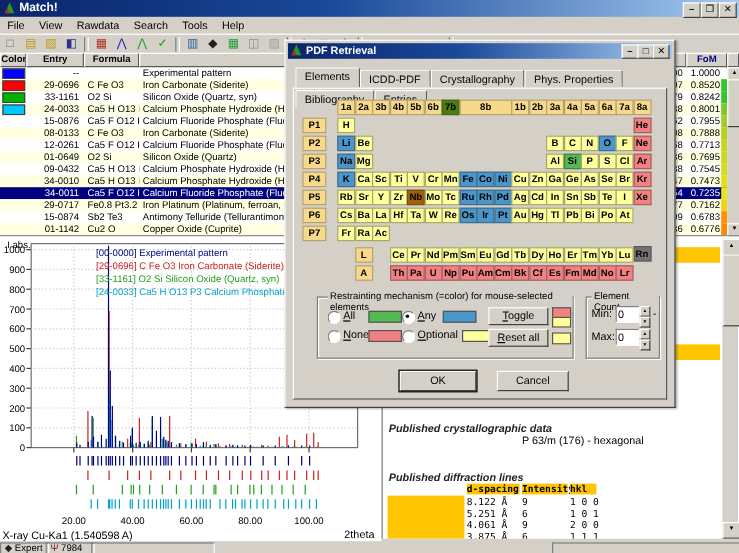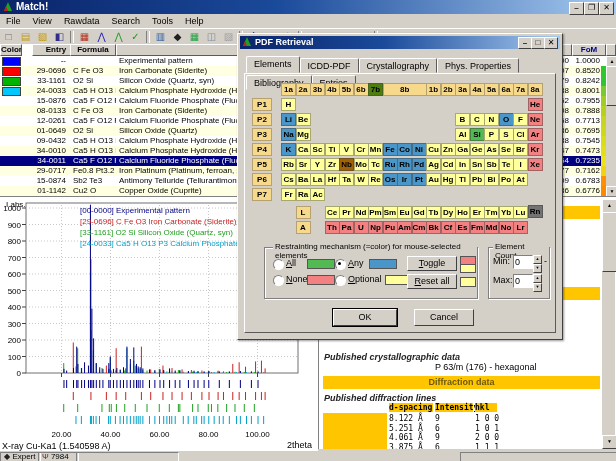--- a/index.html
+++ b/index.html
@@ -99,21 +99,21 @@
     <span class="winbtn" style="right:17px">❐</span>
     <span class="winbtn" style="right:2px">✕</span>
   </div>
 
   <div id="menubar" class="abs"><div class="menu-item" style="position: static; display: inline-block;">File</div><div class="menu-item" style="position: static; display: inline-block;">View</div><div class="menu-item" style="position: static; display: inline-block;">Rawdata</div><div class="menu-item" style="position: static; display: inline-block;">Search</div><div class="menu-item" style="position: static; display: inline-block;">Tools</div><div class="menu-item" style="position: static; display: inline-block;">Help</div></div>
   <div id="toolbar" class="abs"><span class="tb-btn" style="color: rgb(112, 112, 112);">□</span><span class="tb-btn" style="color: rgb(192, 154, 24);">▤</span><span class="tb-btn" style="color: rgb(192, 154, 24);">▧</span><span class="tb-btn" style="color: rgb(48, 48, 140);">◧</span><span class="tb-sep"></span><span class="tb-btn" style="color: rgb(176, 48, 32);">▦</span><span class="tb-btn" style="color: rgb(32, 32, 192);">⋀</span><span class="tb-btn" style="color: rgb(32, 160, 32);">⋀</span><span class="tb-btn" style="color: rgb(16, 160, 16);">✓</span><span class="tb-sep"></span><span class="tb-btn" style="color: rgb(48, 96, 160);">▥</span><span class="tb-btn" style="color: rgb(32, 32, 32);">◆</span><span class="tb-btn" style="color: rgb(32, 160, 64);">▦</span><span class="tb-btn" style="color: rgb(128, 144, 160);">◫</span><span class="tb-btn" style="color: rgb(160, 160, 160);">▨</span><span class="tb-sep"></span><span class="tb-btn" style="color: rgb(32, 64, 192);">Λ</span><span class="tb-btn" style="color: rgb(128, 144, 176);">⊞</span><span class="tb-btn" style="color: rgb(64, 96, 192);">⋀</span><span class="tb-sep"></span><span class="tb-btn tb-txt" style="color: rgb(192, 48, 48);">1a</span><span class="tb-btn tb-txt" style="color: rgb(192, 48, 48);">1:1</span><span class="tb-btn tb-txt" style="color: rgb(192, 48, 48);">0-9</span><span class="tb-btn" style="color: rgb(128, 64, 16);">⌂</span><span class="tb-sep"></span><span class="tb-btn" style="color: rgb(192, 160, 24);">¤</span></div>
 
   <div id="entries" class="abs">
     <div id="entries-header" class="abs" style="left:0;top:0;width:616px;height:12px">
         <div class="hcell raised" style="left: 0px; width: 20px; height: 10px;">Color</div>
-        <div class="hcell raised" style="left: 32px; width: 46px; height: 10px;">Entry</div>
+        <div class="hcell raised" style="left: 22px; width: 46px; height: 10px;">Entry</div>
         <div class="hcell raised" style="left: 70px; width: 44px; height: 10px;">Formula</div>
         <div class="hcell raised" style="left: 116px; width: 322px; height: 10px;">Name</div>
         <div class="hcell raised" style="left: 440px; width: 114px; height: 10px;"></div>
         <div class="hcell raised" style="left: 556px; width: 14px; height: 10px;"></div>
         <div class="hcell raised" style="left: 572px; width: 32px; height: 10px; color: rgb(0, 0, 128);">FoM</div>
         <div class="hcell raised" style="left: 606px; width: 8px; height: 10px;"></div>
       </div>
     <div id="entries-rows" class="abs" style="left:0;top:12px;width:606px;height:140px">
         <div class="erow" style="top: 0px;">
           <div class="ecell" style="left: 0px; width: 22px;">
@@ -579,21 +579,20 @@
           <div style="position: static; color: rgb(32, 160, 32);">[33-1161] O2 Si Silicon Oxide (Quartz, syn)</div>
           <div style="position: static; color: rgb(0, 160, 200);">[24-0033] Ca5 H O13 P3 Calcium Phosphate Hydroxide (Hydroxylapatite)</div>
         </div>
     </div>
 
     <div id="datasheet" class="abs">
       <div class="banner" style="left:4px;top:9px;width:277px"></div>
       <div class="banner" style="left:4px;top:90px;width:277px"></div>
       <div class="ds-italic" style="left:5px;top:155px">Published crystallographic data</div>
       <div class="abs" style="left:116px;top:165px;font-size:9px">P 63/m (176) - hexagonal</div>
-      <div class="banner" style="left:4px;top:179px;width:277px">Diffraction data</div>
       <div class="ds-italic" style="left:5px;top:196px">Published diffraction lines</div>
       <div class="abs" style="left:4px;top:216px;width:64px;height:36px;background:#ffc600"></div>
       <div id="ds-table"></div>
       <div class="abs sb" style="left:283px;top:2px;width:13px;height:248px">
         <div class="sb-btn" style="top:0;height:12px;line-height:11px">▲</div>
         <div class="sb-thumb" style="top:13px;height:58px"></div>
         <div class="sb-btn" style="top:236px;height:12px;line-height:11px">▼</div>
       </div>
     <div class="dt-h" style="left: 70px; top: 206px; width: 44px; height: 9px;">d-spacing</div>
         <div class="dt-h" style="left: 116px; top: 206px; width: 38px; height: 9px;">Intensity</div>

